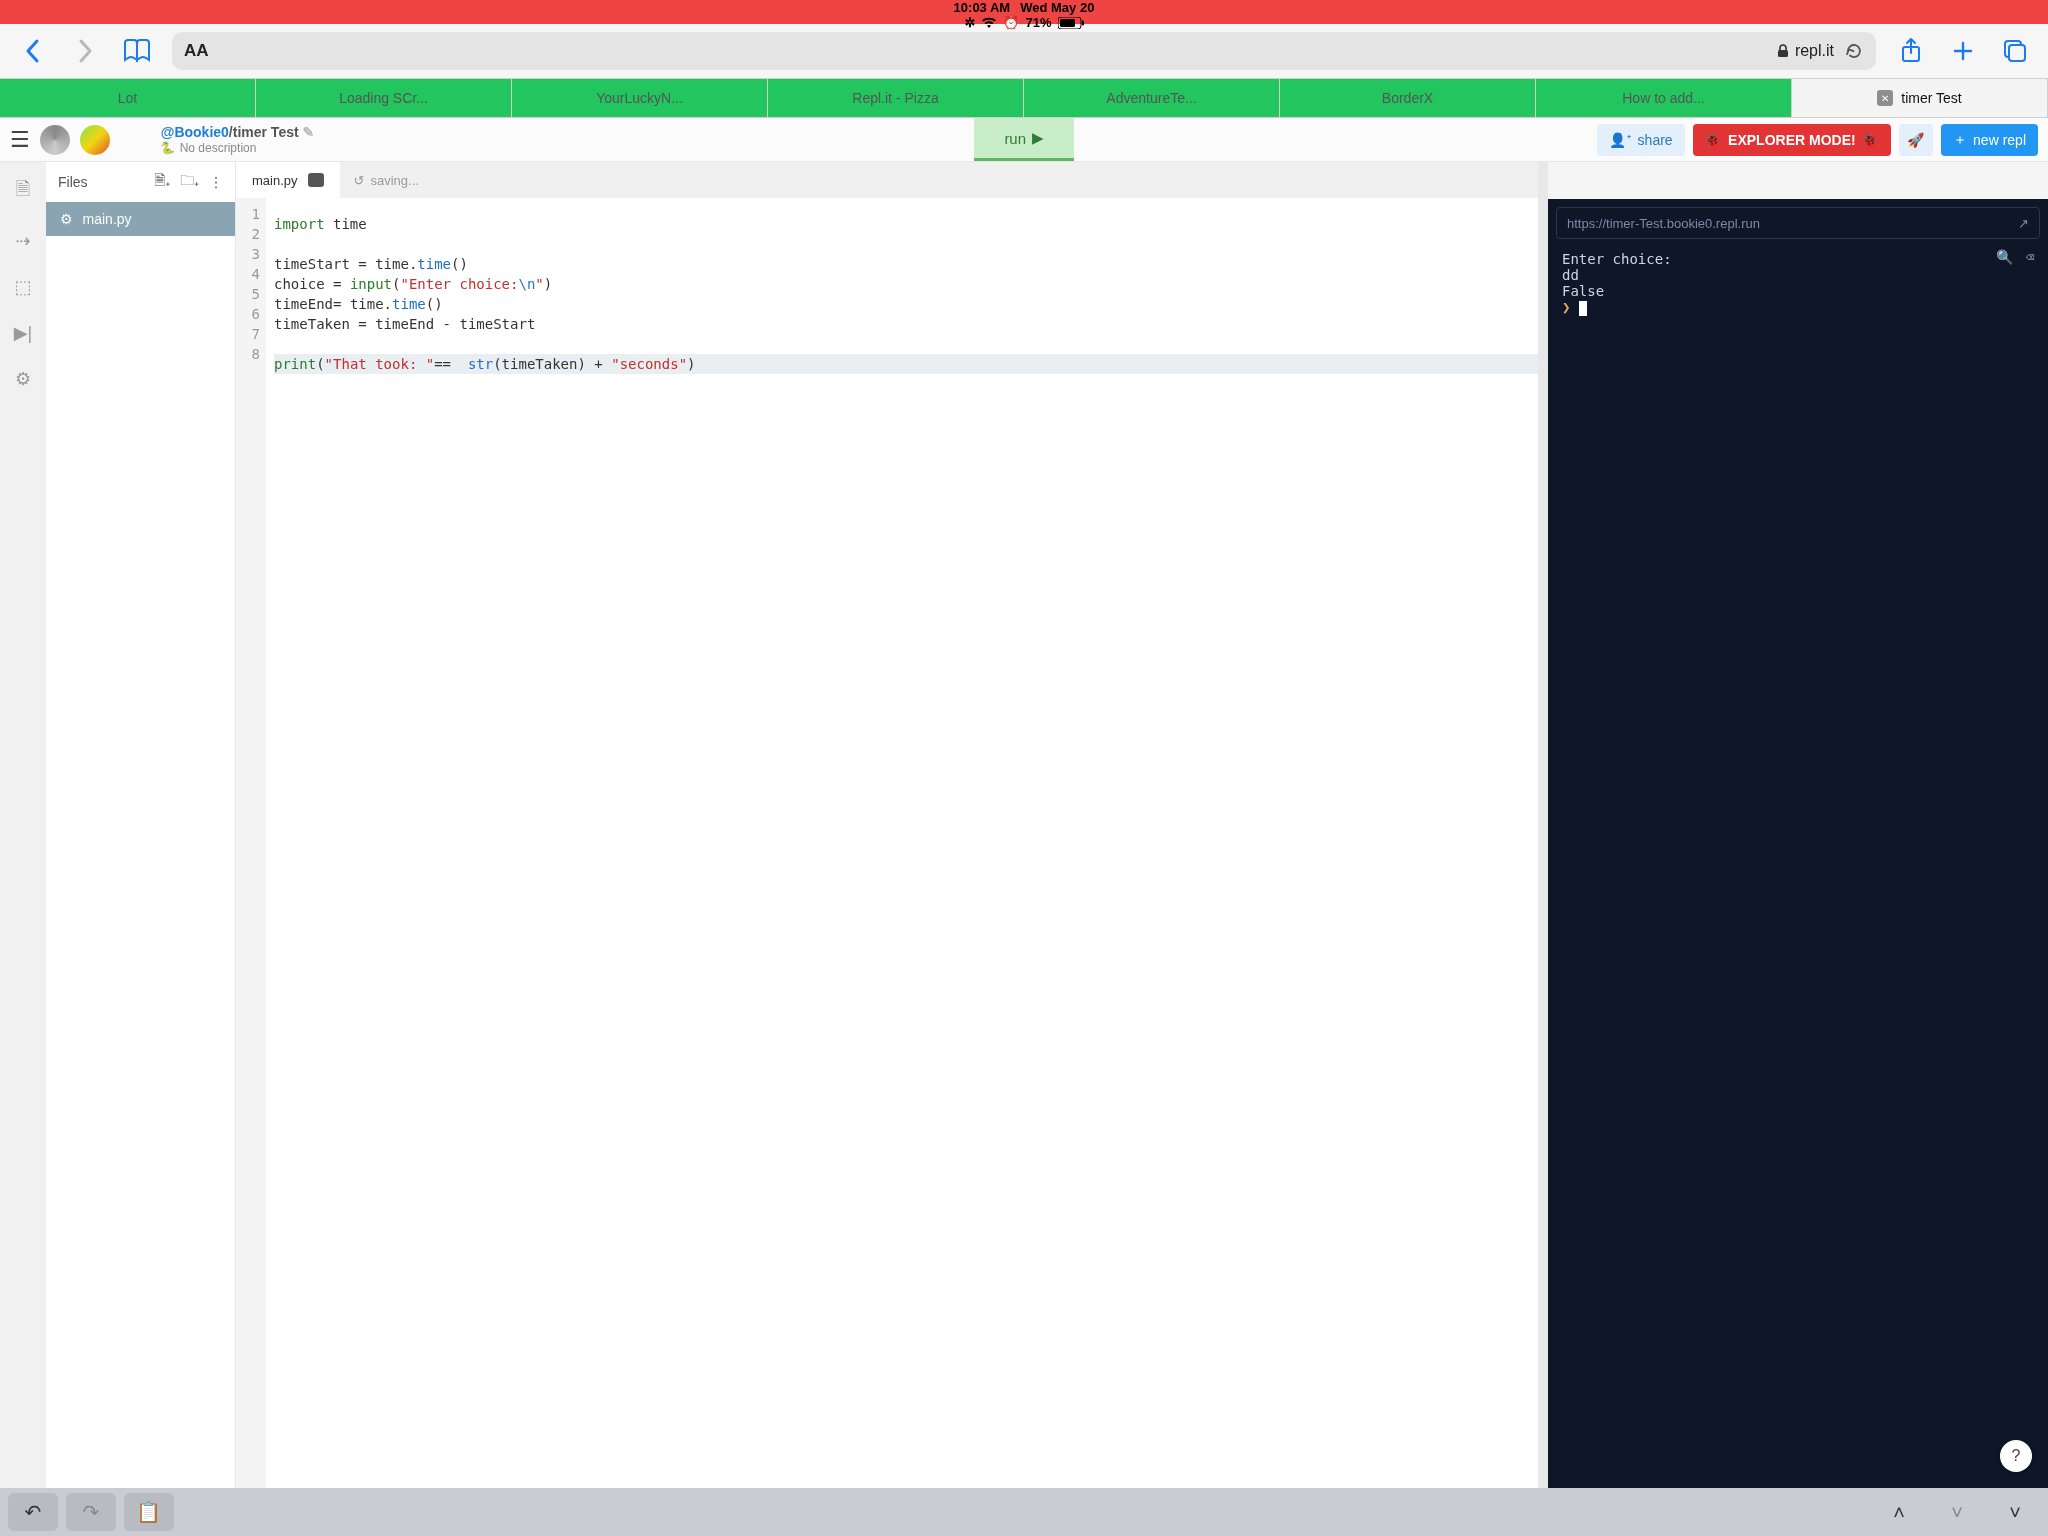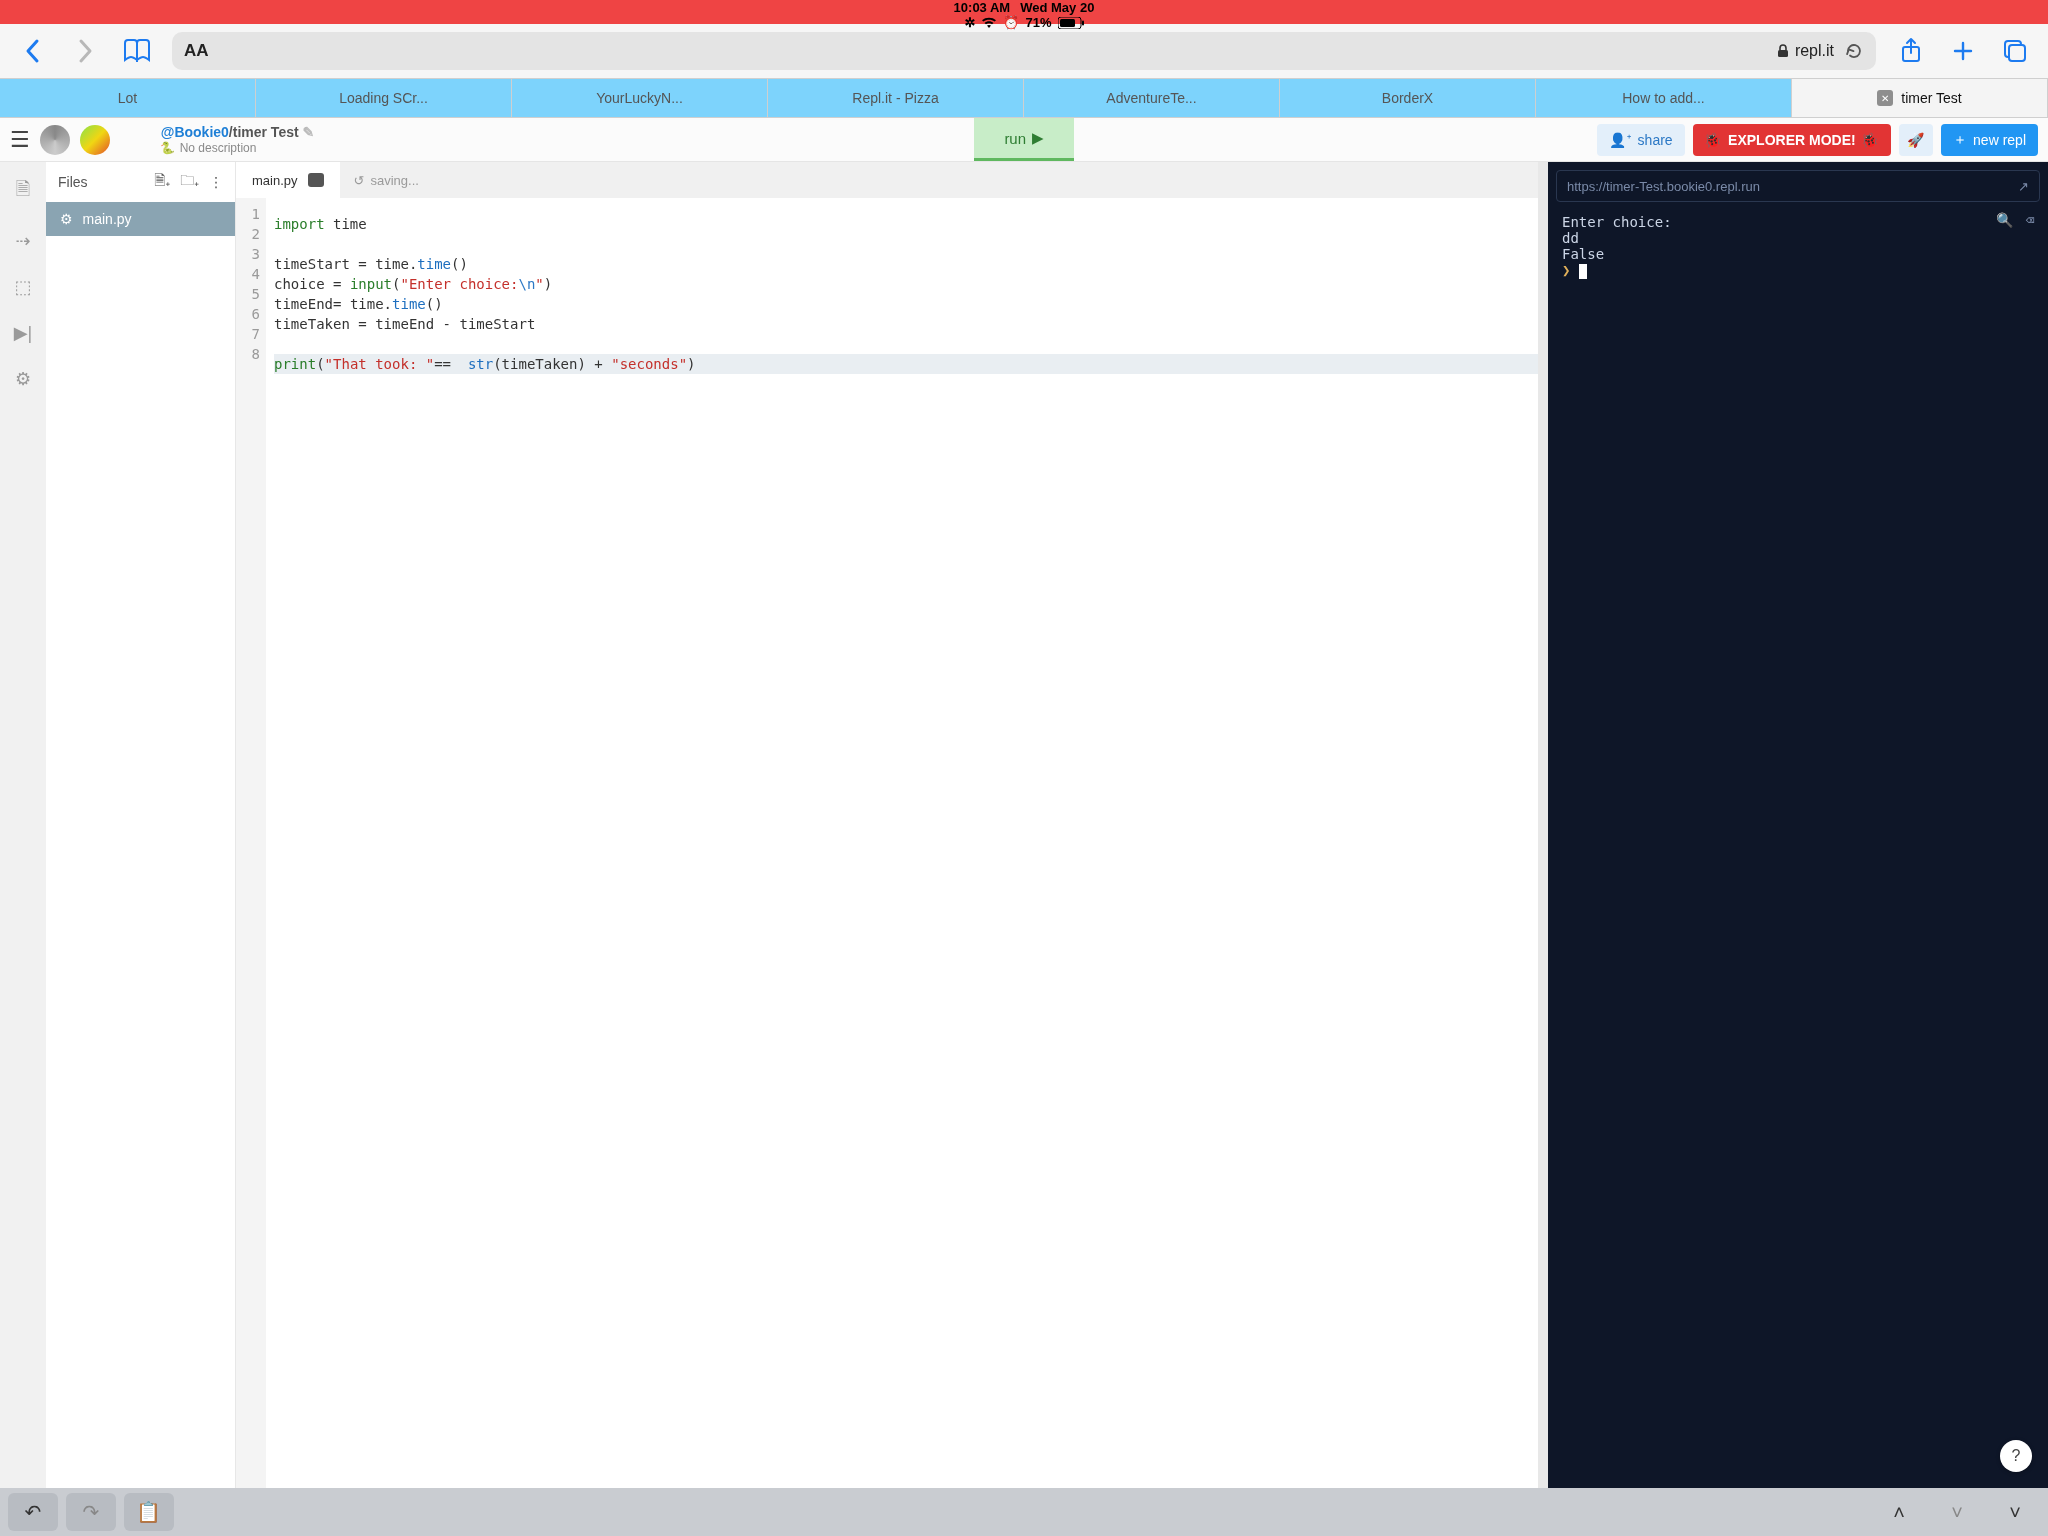--- a/index.html
+++ b/index.html
@@ -11,21 +11,21 @@
   .status-right { display: flex; gap: 6px; align-items: center; }
 
   
   .safari-bar { height: 54px; display: flex; align-items: center; gap: 18px; padding: 0 16px; background: #f6f6f6; }
   .nav-btn { width: 34px; height: 34px; display: flex; align-items: center; justify-content: center; }
   .urlbar { flex: 1; height: 38px; background: #e4e4e4; border-radius: 10px; display: flex; align-items: center; padding: 0 12px; gap: 10px; }
   .url-center { flex: 1; text-align: center; font-size: 16px; color: #222; display: flex; justify-content: flex-end; align-items: center; gap: 6px; }
   .aa { font-size: 17px; font-weight: 600; color:#222 }
 
   
-  .tab-strip { height: 40px; display: flex; background: #7dd3fc; border-top: 1px solid #cfcfcf; border-bottom: 1px solid #cfcfcf; }
+  .tab-strip { height: 40px; display: flex; background: #22c55e; border-top: 1px solid #cfcfcf; border-bottom: 1px solid #cfcfcf; }
   .tab { flex: 1; display: flex; align-items: center; justify-content: center; font-size: 14px; color: #555; border-right: 1px solid #cfcfcf; padding: 0 6px; white-space: nowrap; overflow: hidden; text-overflow: ellipsis; }
   .tab.active { background: #f4f4f4; color: #111; font-weight: 500; }
   .tab .close-x { width:16px; height:16px; background:#8e8e8e; border-radius:3px; margin-right:8px; display:flex; align-items:center; justify-content:center; color:#fff; font-size:10px;}
 
   
   .repl-header { height: 44px; display: flex; align-items: center; padding: 0 10px; gap: 10px; background: #fbfbfb; border-bottom: 1px solid #e5e5e5; position: relative; }
   .hamburger { font-size: 22px; color:#444; }
   .spiral { width: 30px; height: 30px; border-radius: 50%; background: conic-gradient(#888, #ccc, #888); }
   .avatar { width: 30px; height: 30px; border-radius: 50%; background: linear-gradient(135deg, #88e24a, #f0d613, #e2502a); }
   .repl-title { font-size: 14px; line-height: 1.2; margin-left: 41px; }
@@ -271,21 +271,21 @@
 <span></span>
 <span>timeStart </span><span class="op">=</span><span> time.</span><span class="name">time</span><span>()</span>
 <span>choice </span><span class="op">=</span><span class="fn"> input</span><span>(</span><span class="str">"Enter choice:</span><span class="strblue">\n</span><span class="str">"</span><span>)</span>
 <span>timeEnd</span><span class="op">=</span><span> time.</span><span class="name">time</span><span>()</span>
 <span>timeTaken </span><span class="op">=</span><span> timeEnd </span><span class="op">-</span><span> timeStart</span>
 <span></span>
 <span class="hl"><span class="fn">print</span><span>(</span><span class="str">"That took: "</span><span class="op">==</span><span class="name">  str</span><span>(timeTaken) </span><span class="op">+</span><span> </span><span class="str">"seconds"</span><span>)</span></span></div>
     </div>
   </div>
 
-  <div class="console-panel" style="position:relative;">
+  <div class="console-panel" style="position:relative;margin-top:37px;">
     <div class="console-url">
       <span>https://timer-Test.bookie0.repl.run</span>
       <span>↗</span>
     </div>
     <div class="console-body">
       <div class="console-icons">
         <span>🔍</span>
         <span>⌫</span>
       </div>
       <div>Enter choice:</div>

